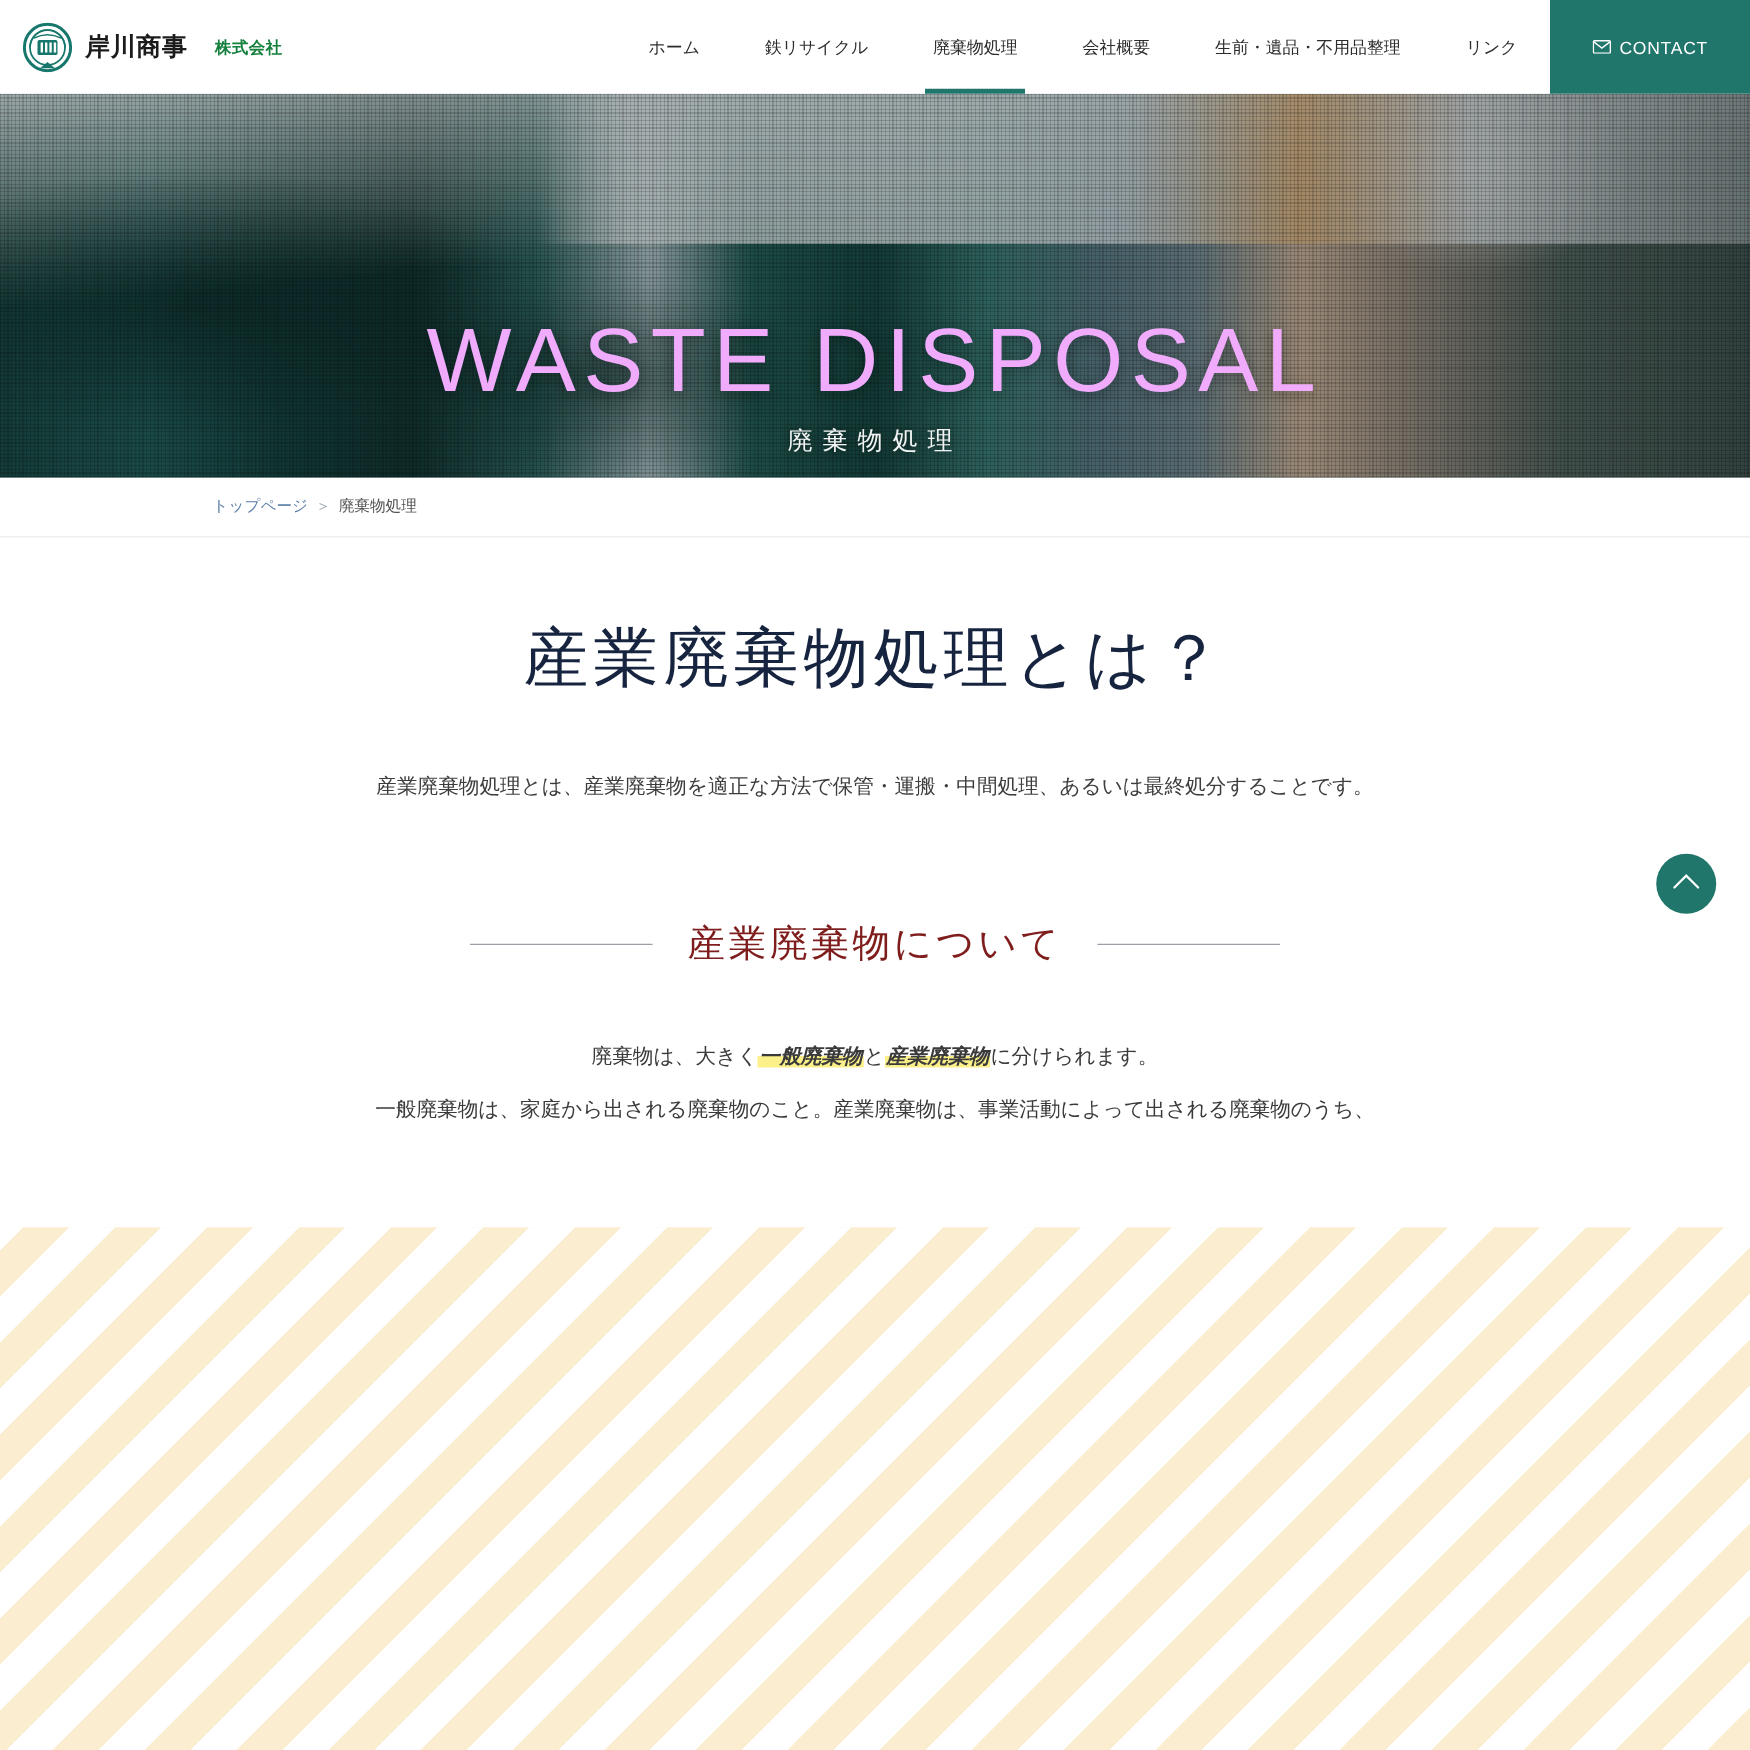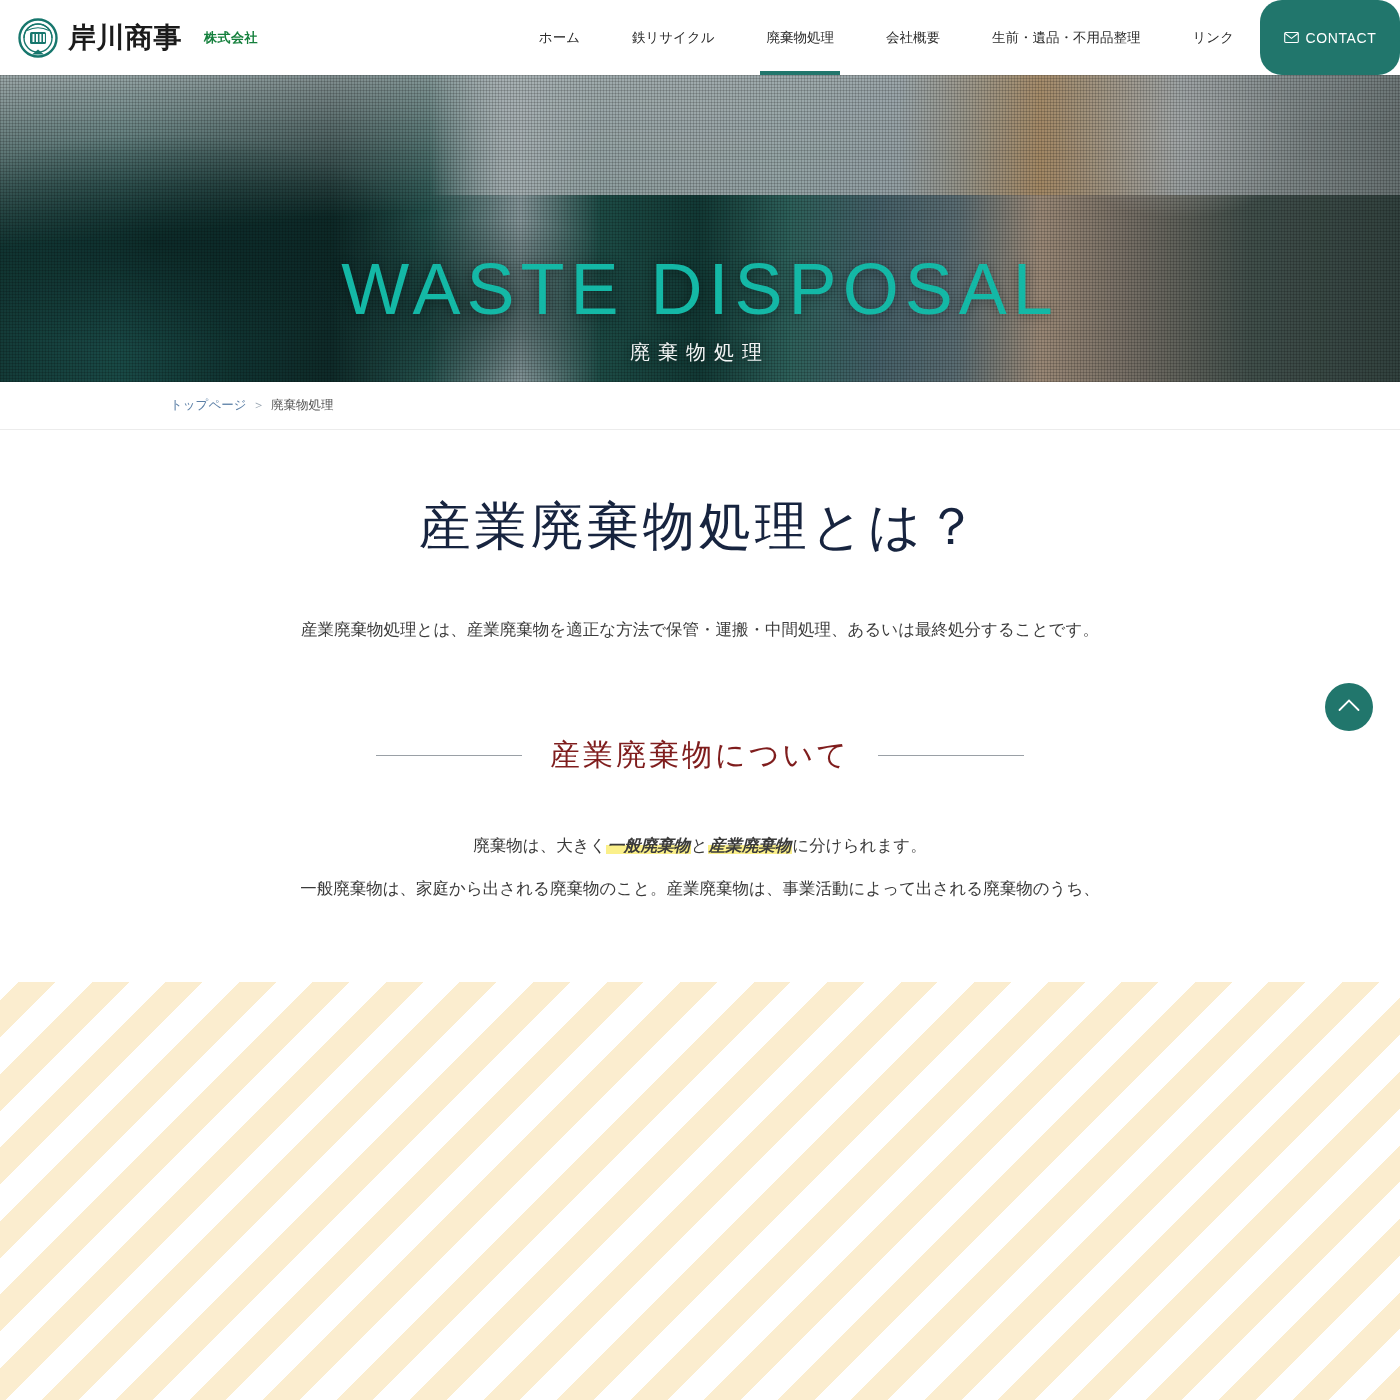--- a/index.html
+++ b/index.html
@@ -28,21 +28,21 @@
     gap: 10px;
     padding-left: 18px;
     flex: 0 0 auto;
   }
   .logo-mark {
     width: 40px; height: 40px;
     flex: 0 0 40px;
     position: relative;
   }
   .brand-name {
-    font-size: 28px;
+    font-size: 20px;
     font-weight: 700;
     color: #1b1b1b;
     letter-spacing: 0.5px;
     font-family: "DejaVu Sans", "Liberation Sans", sans-serif;
   }
   .brand-suffix {
     font-size: 13px;
     font-weight: 700;
     color: #15803d;
     margin-left: 12px;
@@ -73,26 +73,25 @@
     width: 80px; height: 4px;
     background: #21766c;
   }
   .contact-btn {
     background: #21766c;
     color: #fff;
     display: flex;
     align-items: center;
     justify-content: center;
     gap: 7px;
-    width: 140px;
+    width: 160px;
     font-size: 14px;
     letter-spacing: 0.6px;
     text-decoration: none;
     cursor: pointer;
-    border-radius: 22px;
   }
   .mail-ico { width: 15px; height: 11px; display: block; }
 
   
   .hero {
     position: relative;
     height: 307px;
     overflow: hidden;
     background: #2c4a47;
   }
@@ -146,21 +145,21 @@
   .hero-text {
     position: absolute;
     left: 0; right: 0; top: 178px;
     text-align: center;
     z-index: 3;
   }
   .hero-en {
     font-size: 72px;
     font-weight: 300;
     letter-spacing: 6px;
-    color: #14b8a6;
+    color: #f0abfc;
     line-height: 1;
     text-shadow: 0 2px 12px rgba(0,0,0,.35);
     font-family: "Liberation Sans", "DejaVu Sans", sans-serif;
   }
   .hero-ja {
     margin-top: 14px;
     font-size: 20px;
     letter-spacing: 8px;
     color: #f2f4f4;
     text-shadow: 0 1px 8px rgba(0,0,0,.45);

